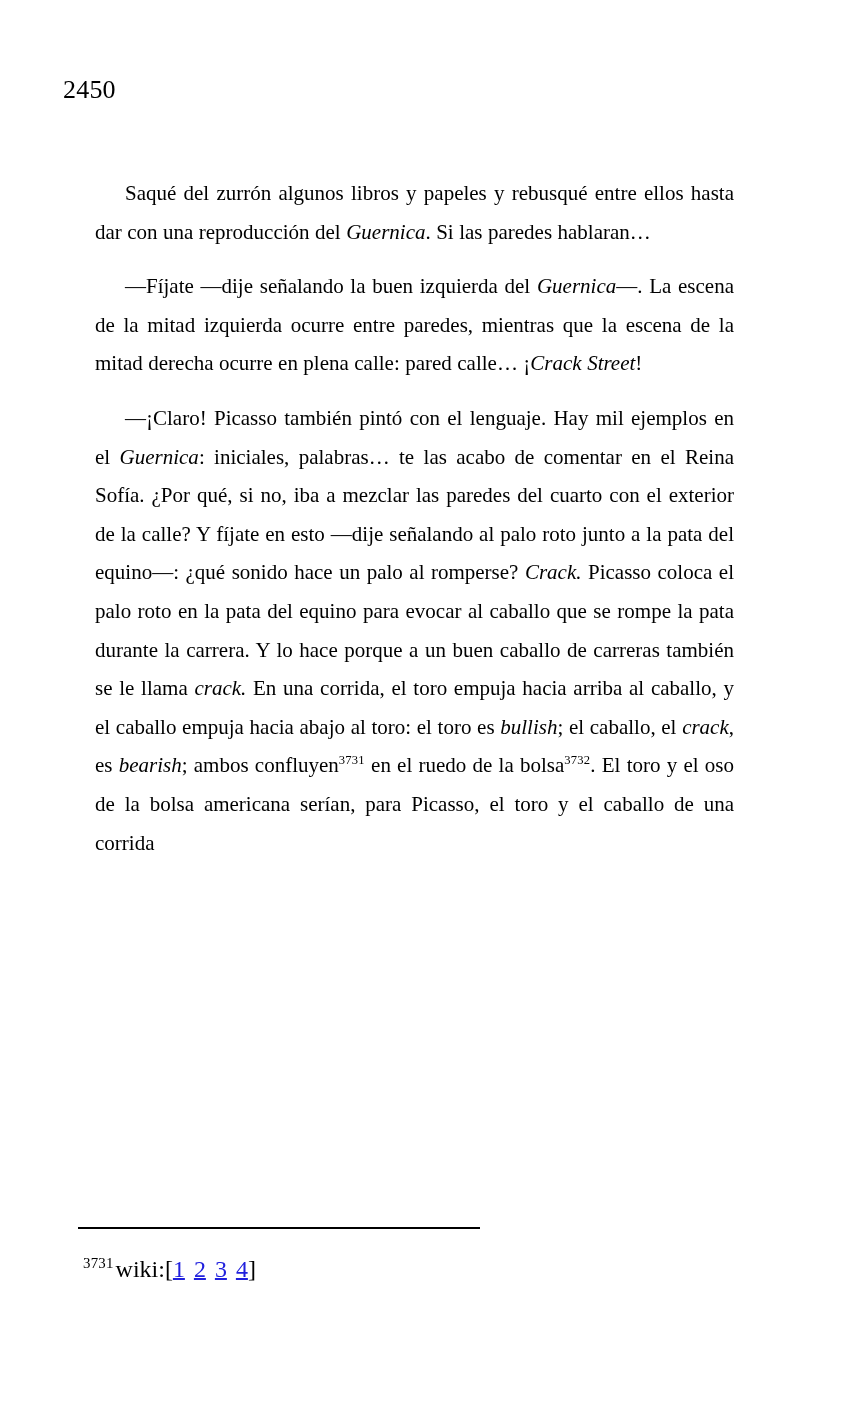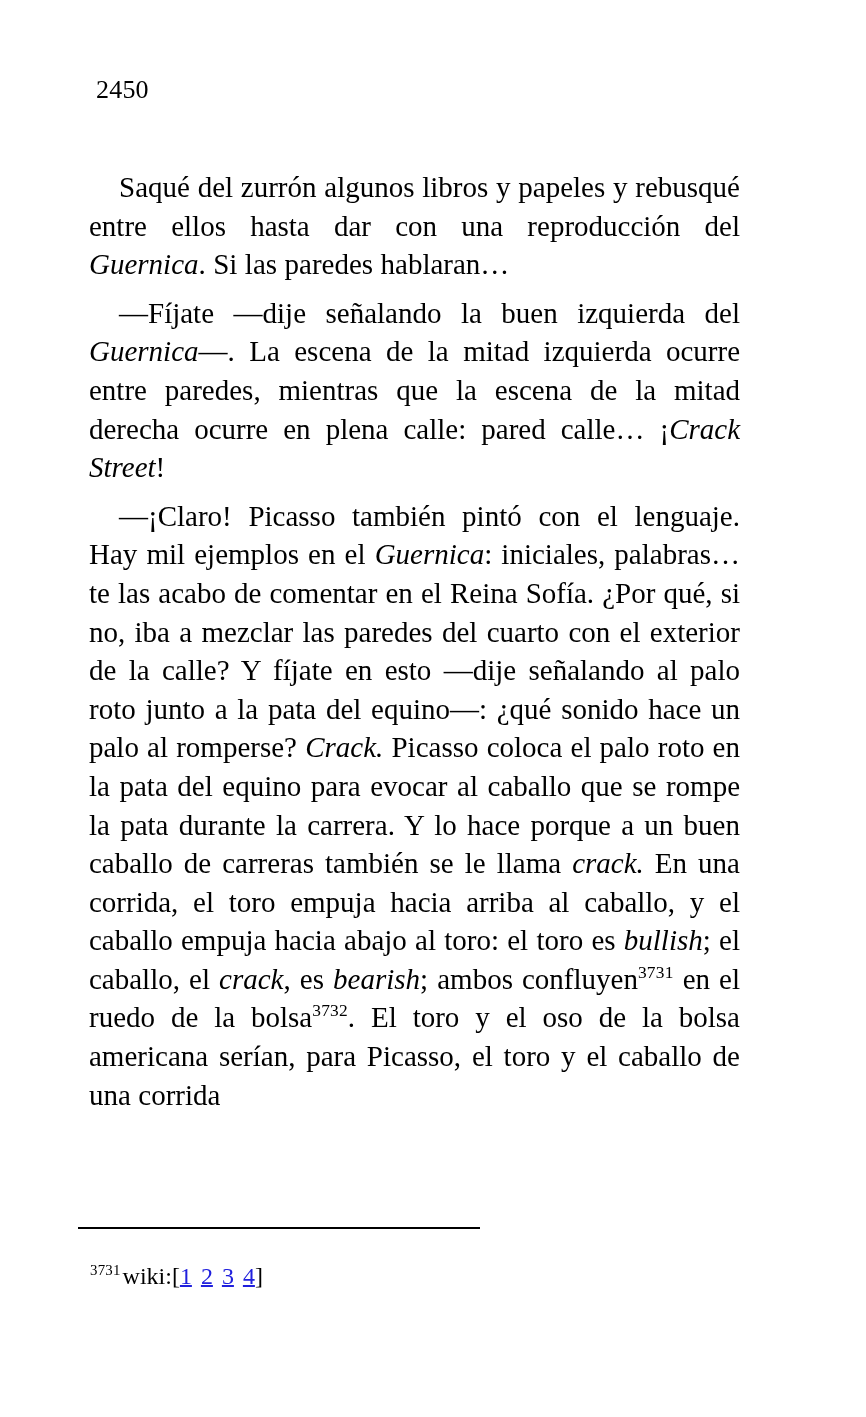--- a/index.html
+++ b/index.html
@@ -20,38 +20,38 @@
     position: absolute;
     left: 0; top: 0;
     width: 866px;
     height: 1417px;
     overflow: hidden;
   }
 
   
   .folio {
     position: absolute;
-    left: 96px;
+    left: 63px;
     top: 74px;
     font-size: 26px;
     line-height: 32px;
     letter-spacing: 0.2px;
   }
 
   
   .textblock {
     position: absolute;
     left: 79px;
     top: 158px;
     width: 671px;
   }
 
   p.para {
-    margin: 10px;
-    font-size: 29px;
+    margin: 16px;
+    font-size: 21px;
     line-height: 38.6px;
     text-align: justify;
     text-justify: inter-word;
     text-indent: 30px;
     hyphens: none;
     word-spacing: 0.2px;
   }
 
   .it { font-style: italic; }
 
@@ -75,21 +75,21 @@
   .footnotes {
     position: absolute;
     left: 78px;
     top: 1249px;
     width: 680px;
     font-size: 24px;
     line-height: 31px;
   }
 
   .fn {
-    margin: 12px;
+    margin: 5px;
     white-space: nowrap;
   }
 
   .fn sup {
     font-size: 0.62em;
     vertical-align: super;
     line-height: 0;
     letter-spacing: 0.2px;
   }
 

